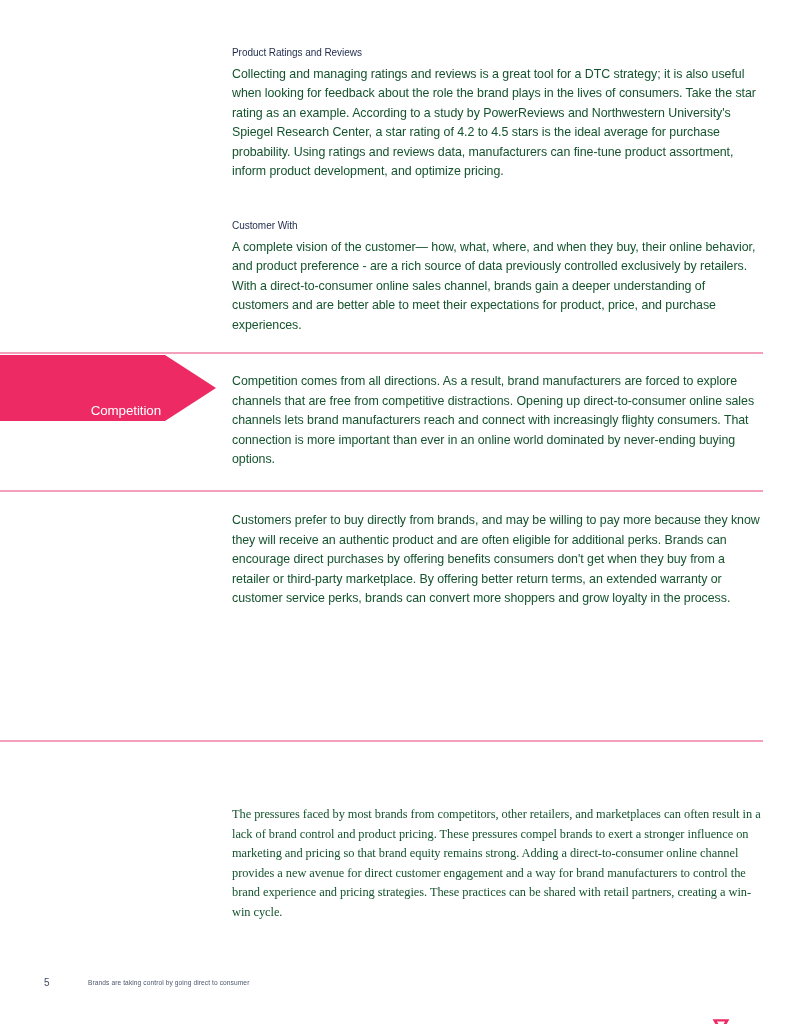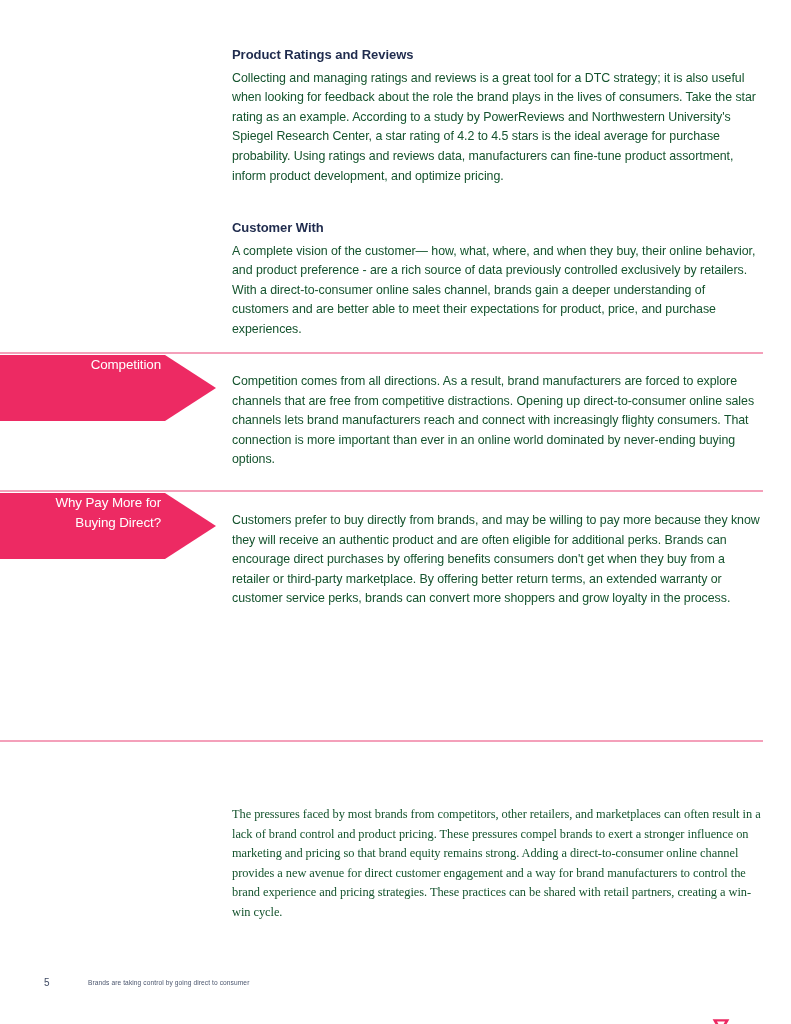--- a/index.html
+++ b/index.html
@@ -19,22 +19,22 @@
     overflow: hidden;
   }
 
   
   .col {
     position: absolute;
     left: 232px;
     width: 532px;
   }
   .h-sub {
-    font-size: 13px;
-    font-weight: bold;
+    font-size: 10px;
+    font-weight: normal;
     color: #1f2b4d;
     letter-spacing: -0.05px;
     margin: 0 0 5px 0;
     line-height: 1.35;
   }
   .p {
     font-size: 12.4px;
     line-height: 19.6px;
     color: #14532d;
     margin: 0;
@@ -54,21 +54,21 @@
   
   .tab {
     position: absolute;
     left: 0;
     width: 216px;
     height: 66px;
     background: #ed2a63;
     -webkit-clip-path: polygon(0 0, 165px 0, 216px 50%, 165px 100%, 0 100%);
     clip-path: polygon(0 0, 165px 0, 216px 50%, 165px 100%, 0 100%);
     display: flex;
-    align-items: flex-start;
+    align-items: flex-end;
     justify-content: flex-end;
     box-sizing: border-box;
     padding-right: 55px;
     padding-left: 32px;
   }
   .tab-label {
     color: #ffffff;
     font-size: 13.4px;
     line-height: 20px;
     text-align: right;
@@ -133,24 +133,20 @@
 
   <div class="divider" style="top:352px;"></div>
   <div class="tab" style="top:355px;">
     <span class="tab-label">Competition</span>
   </div>
   <div class="col" style="top:372px;">
     <p class="p">Competition comes from all directions. As a result, brand manufacturers are forced to explore channels that are free from competitive distractions. Opening up direct-to-consumer online sales channels lets brand manufacturers reach and connect with increasingly flighty consumers. That connection is more important than ever in an online world dominated by never-ending buying options.</p>
   </div>
 
   <div class="divider" style="top:490px;"></div>
-  <div class="tab" style="top:493px;">
-    <span class="tab-label">Why Pay More for
-Buying Direct?</span>
-  </div>
   <div class="col" style="top:511px;">
     <p class="p">Customers prefer to buy directly from brands, and may be willing to pay more because they know they will receive an authentic product and are often eligible for additional perks. Brands can encourage direct purchases by offering benefits consumers don't get when they buy from a retailer or third-party marketplace. By offering better return terms, an extended warranty or customer service perks, brands can convert more shoppers and grow loyalty in the process.</p>
   </div>
 
   <div class="divider" style="top:740px;"></div>
   <div class="col" style="top:805px;font-family:Liberation Serif, serif;">
     <p class="p">The pressures faced by most brands from competitors, other retailers, and marketplaces can often result in a lack of brand control and product pricing. These pressures compel brands to exert a stronger influence on marketing and pricing so that brand equity remains strong. Adding a direct-to-consumer online channel provides a new avenue for direct customer engagement and a way for brand manufacturers to control the brand experience and pricing strategies. These practices can be shared with retail partners, creating a win-win cycle.</p>
   </div>
 
   <div class="footer">

